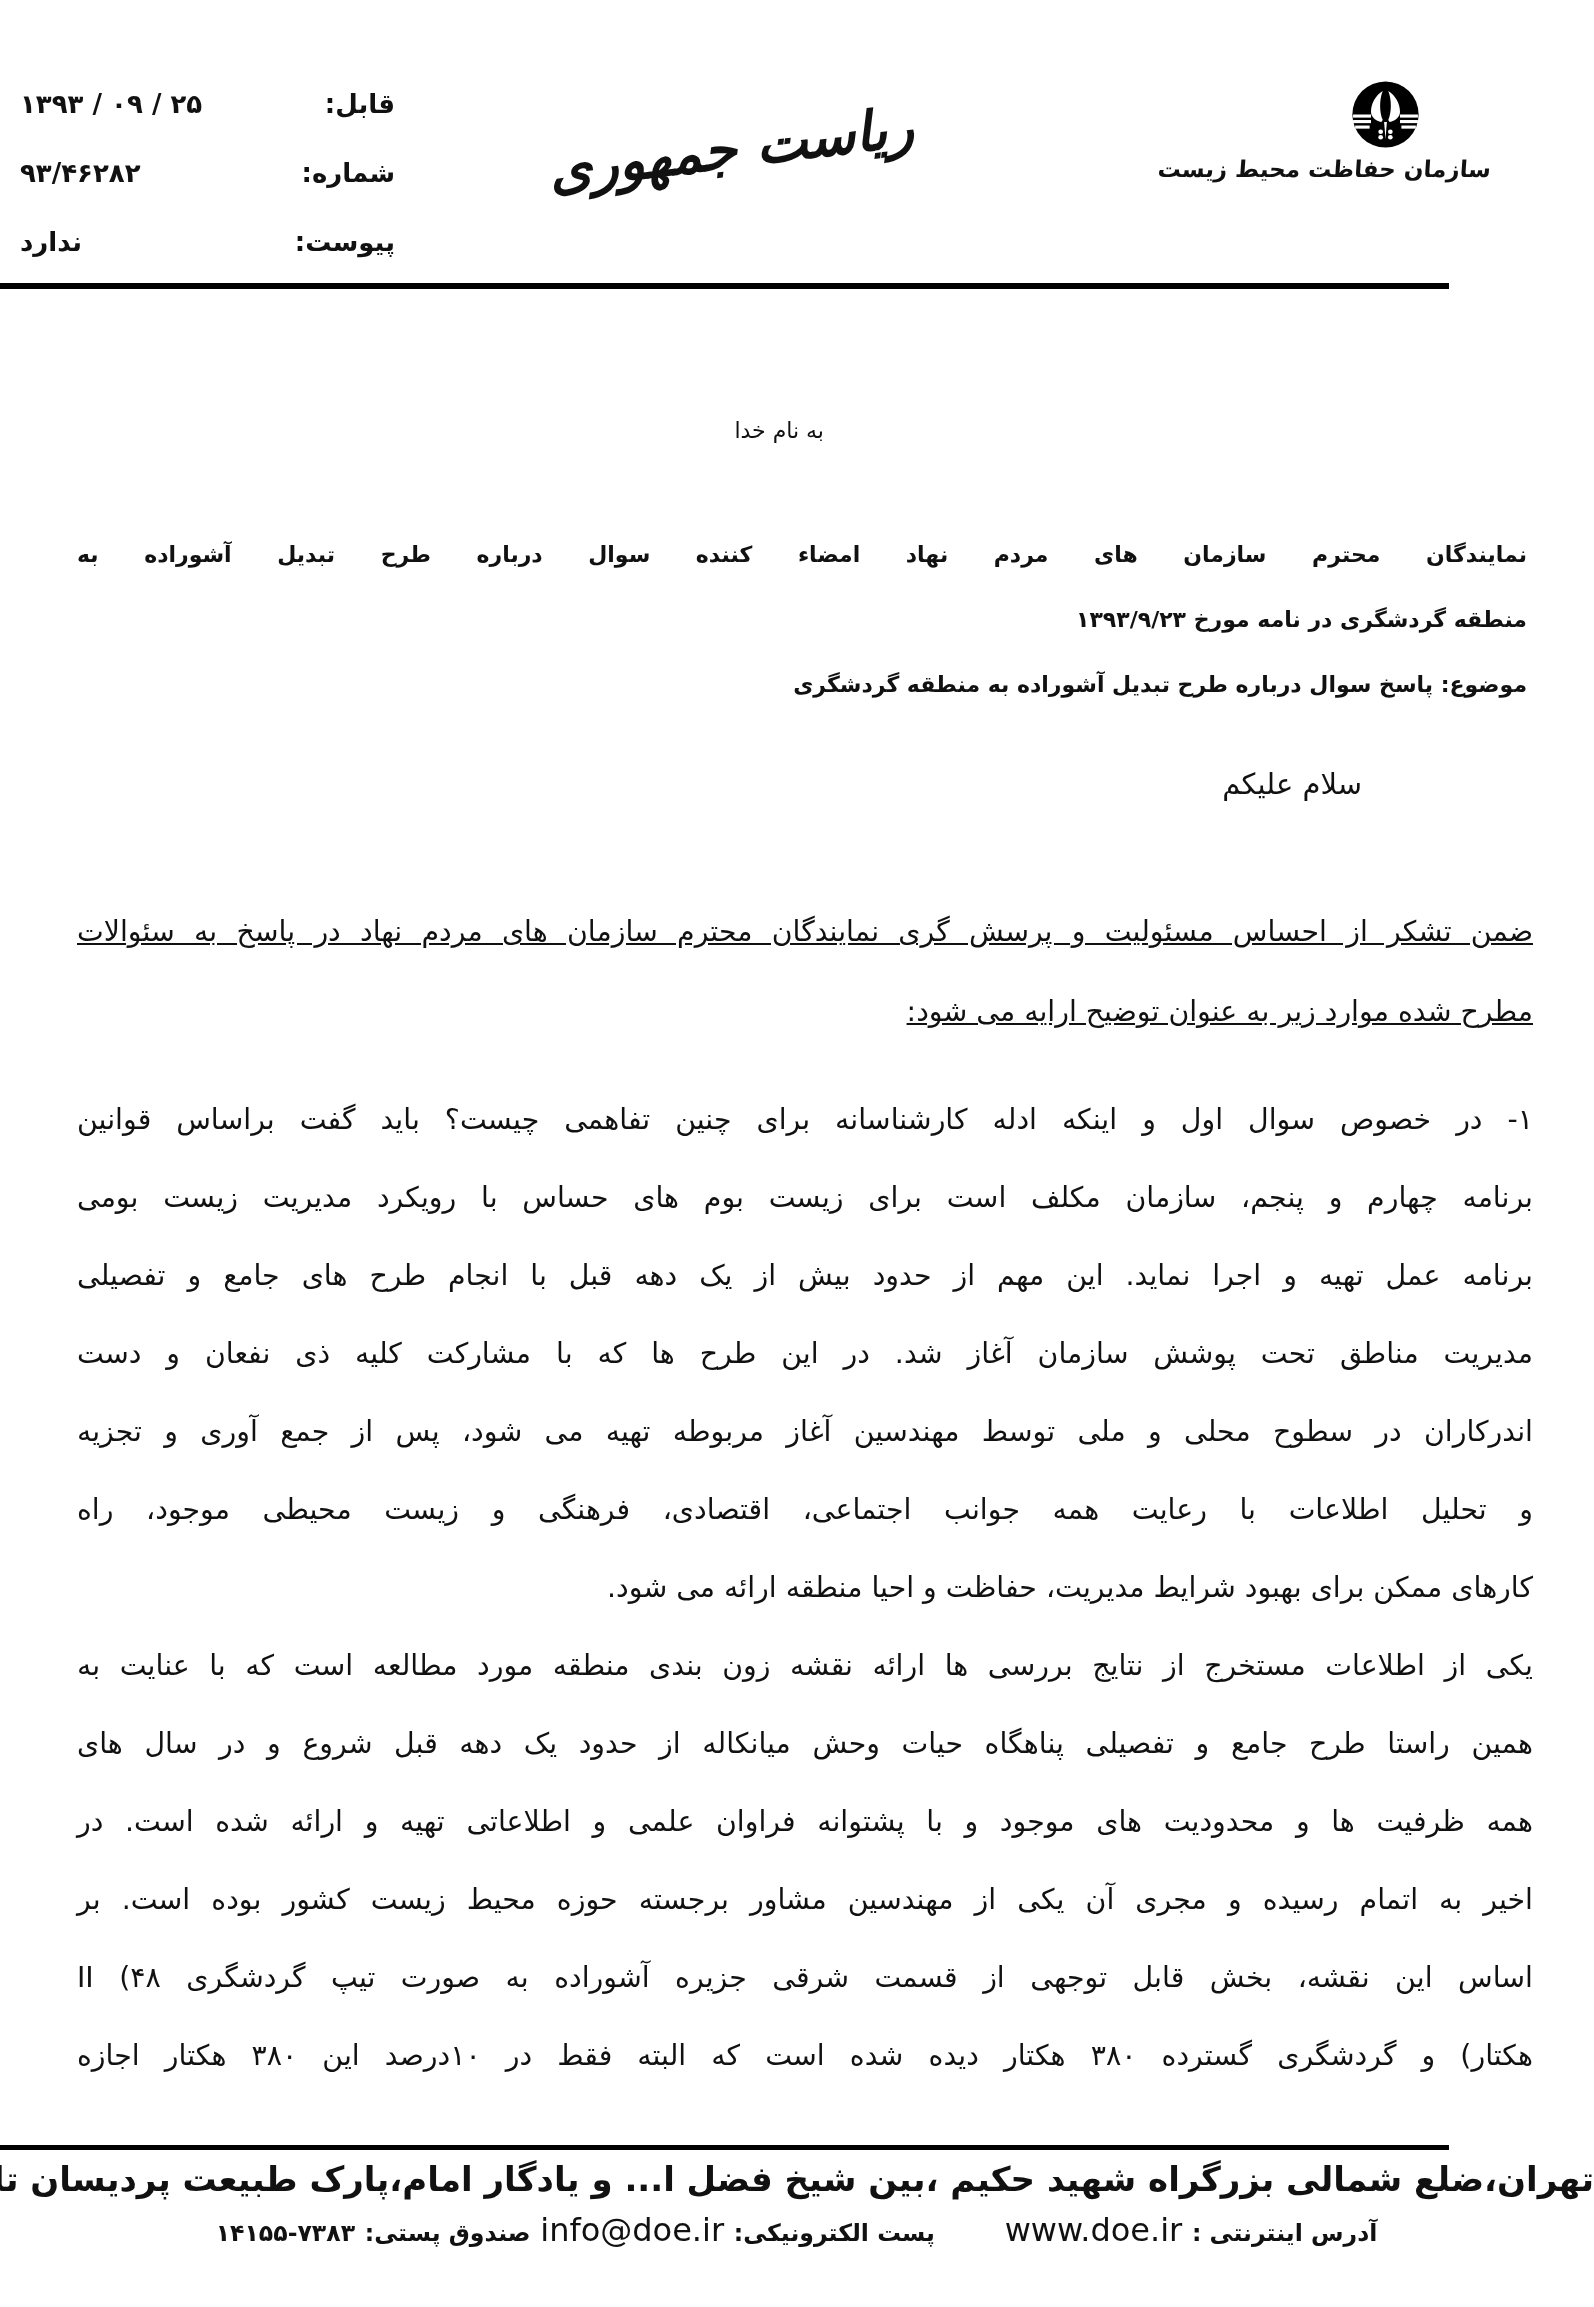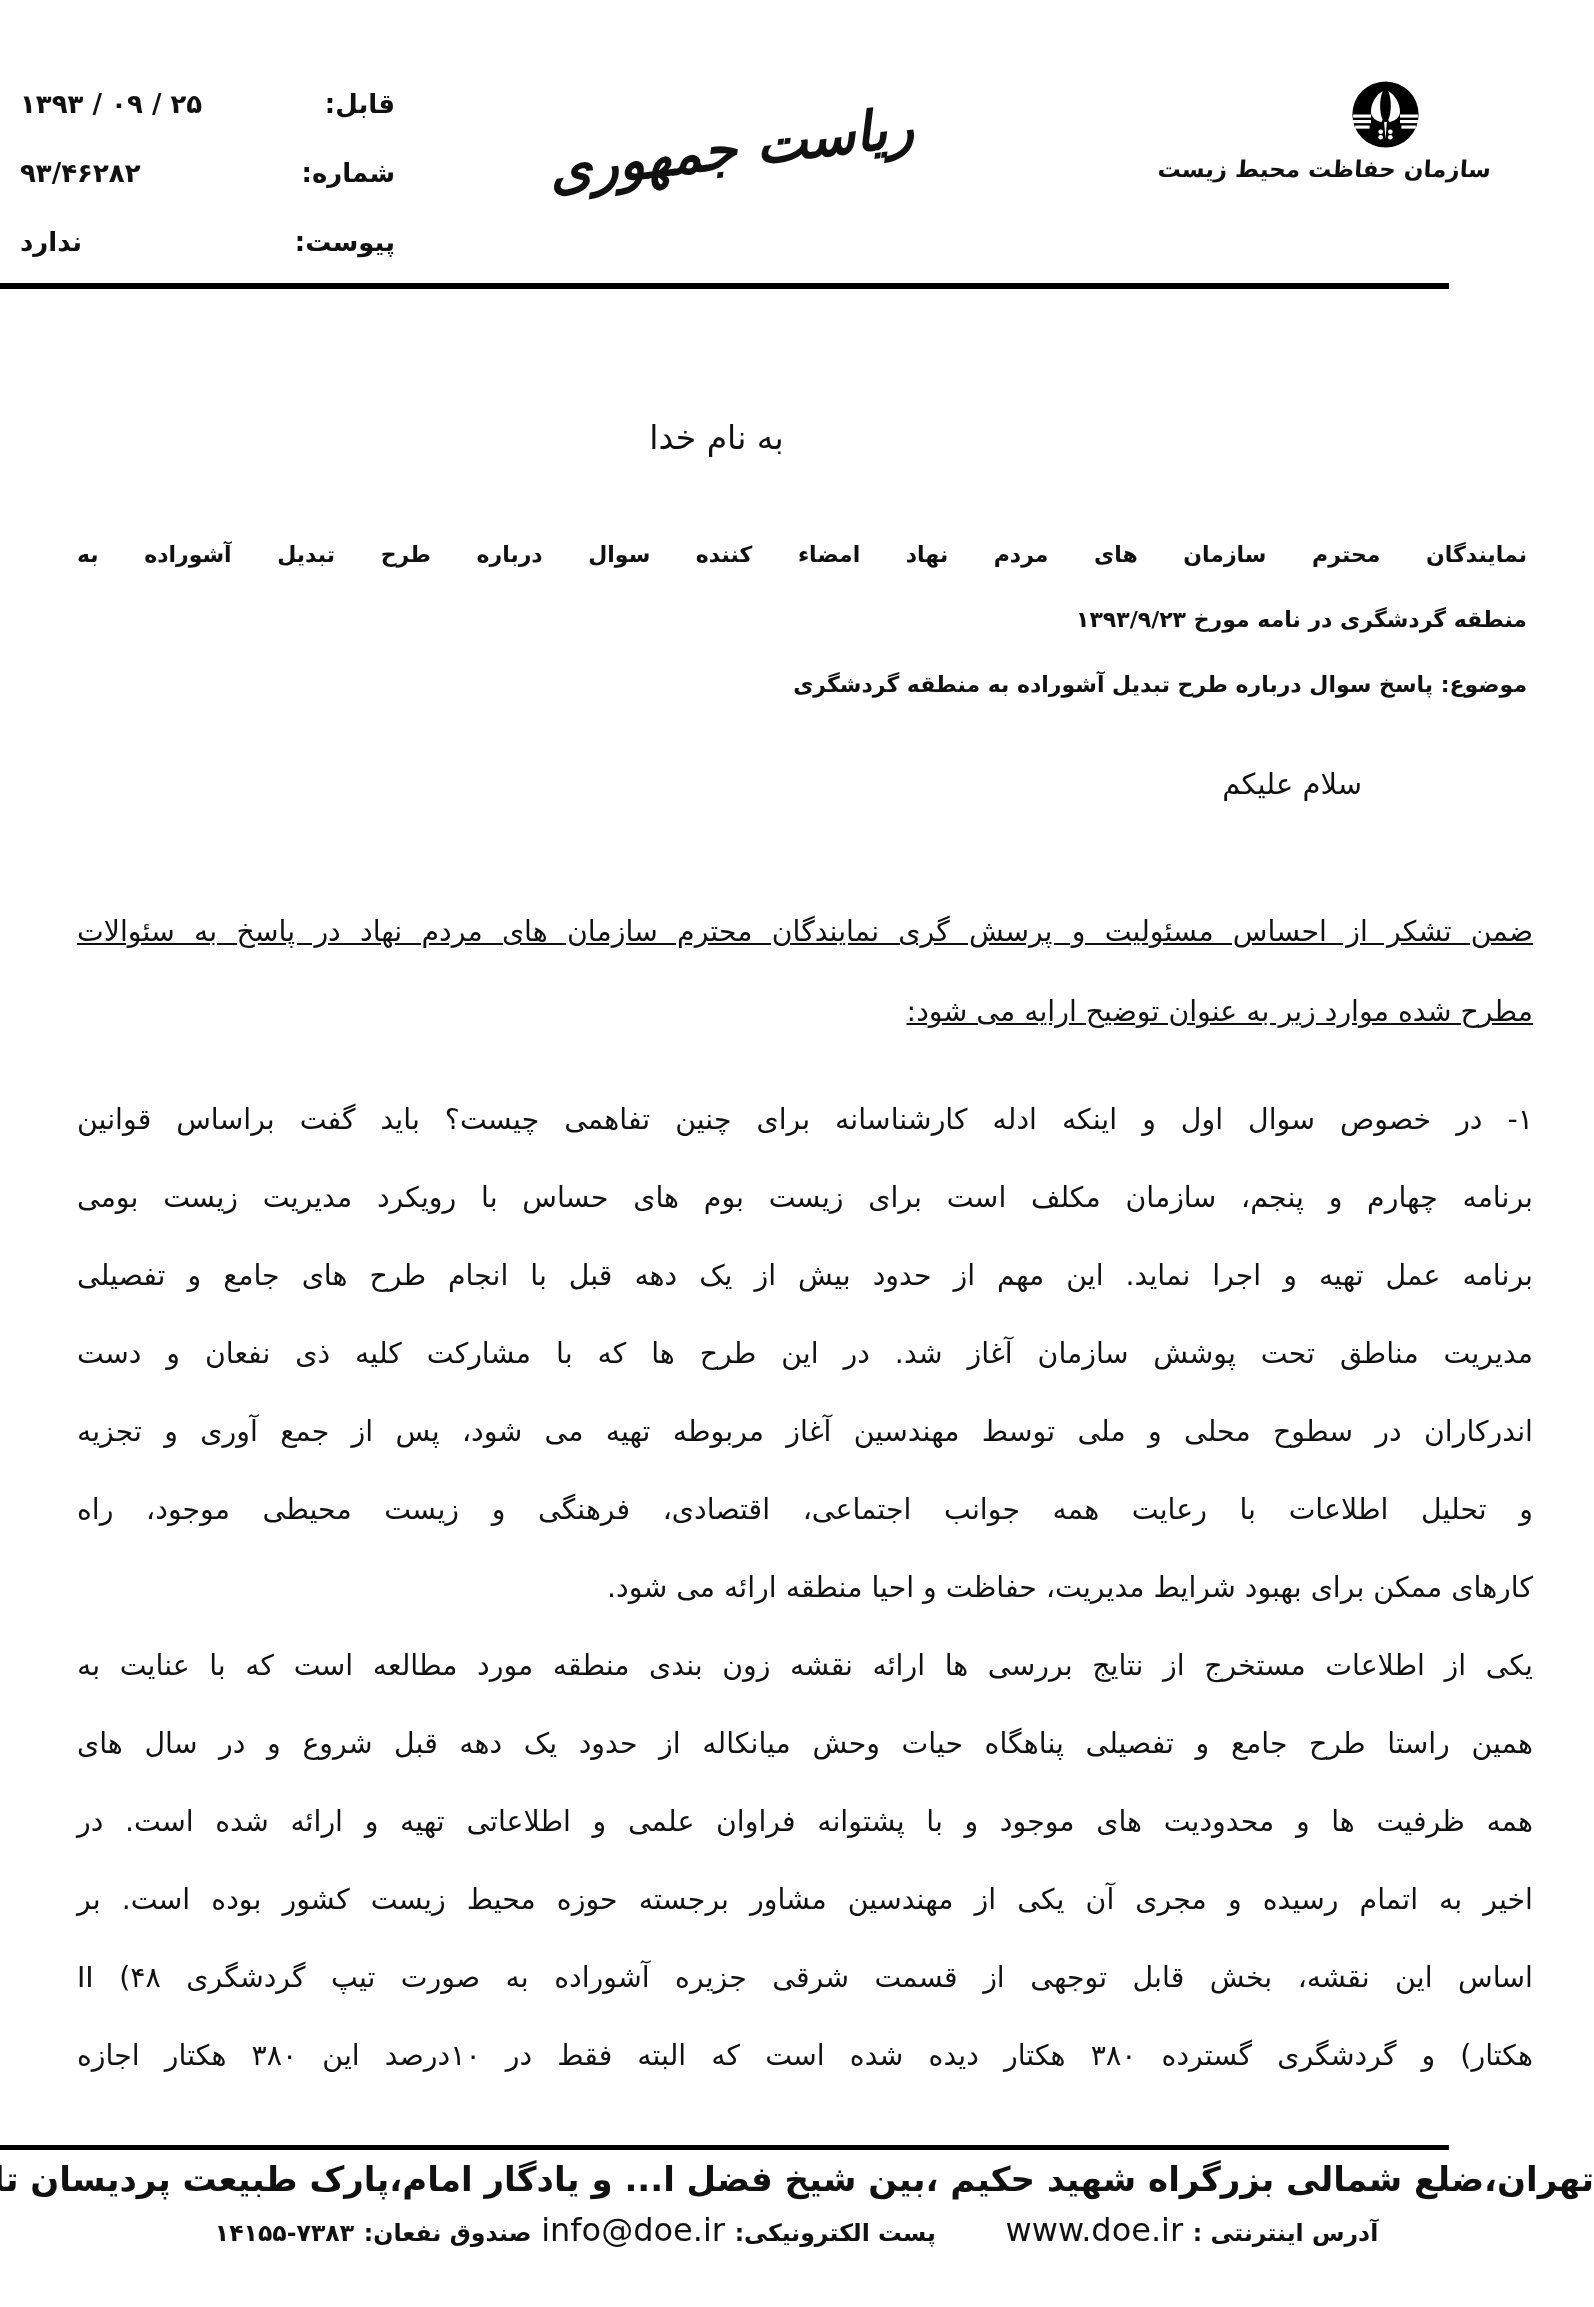--- a/index.html
+++ b/index.html
@@ -69,22 +69,21 @@
   .rule { position: absolute; left: 0; background: #000; }
   .rule-top    { top: 283px;  width: 1450px; height: 5.5px; }
   .rule-bottom { top: 2145px; width: 1450px; height: 4.9px; }
 
   
   .bismillah {
     position: absolute;
     top: 418px;
     left: 610px;
     width: 215px;
-    text-align: center;
-    font-size: 33px;
+    font-size: 22px;
   }
 
   
   .heading {
     position: absolute;
     top: 522px;
     right: 67px;
     left: 78px;
     font-size: 22px;
     font-weight: bold;
@@ -223,18 +222,18 @@
     </div>
   </div>
 
   <div class="rule rule-bottom"></div>
   <div class="footer-address">تهران،ضلع شمالی بزرگراه شهید حکیم ،بین شیخ فضل ا... و یادگار امام،پارک طبیعت پردیسان تلفن ۴۲۷۸۱۰۰۰</div>
   <div class="footer-contact">
     <span>آدرس اینترنتی :</span>
     <span class="latin wide-gap">www.doe.ir</span>
     <span>پست الکترونیکی:</span>
     <span class="latin">info@doe.ir</span>
-    <span>صندوق نفعان:</span>
+    <span>صندوق پستی:</span>
     <span dir="ltr">۱۴۱۵۵-۷۳۸۳</span>
   </div>
 
 </div>
 
 
 </body></html>

